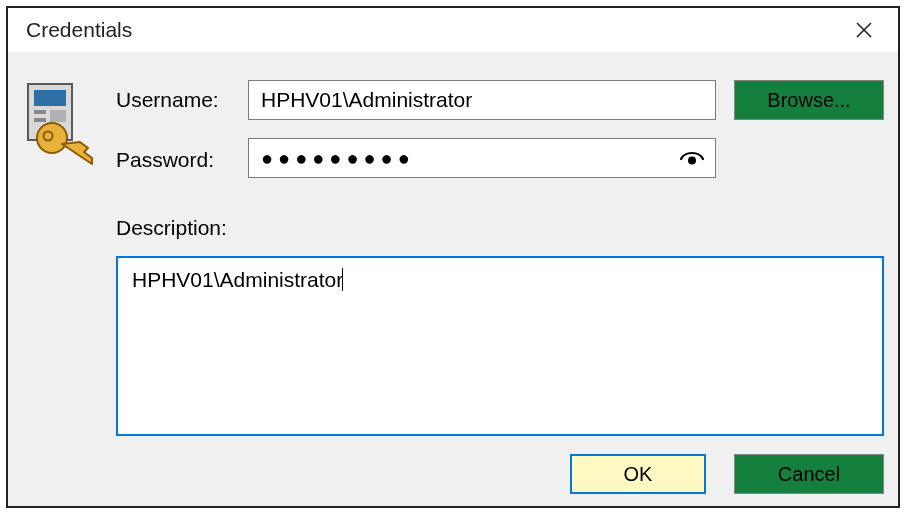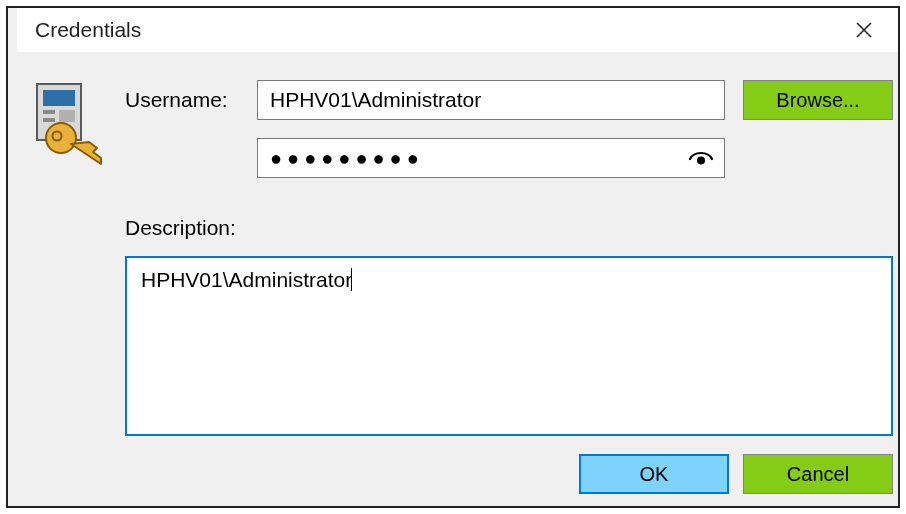--- a/index.html
+++ b/index.html
@@ -14,21 +14,20 @@
     background: #fff;
   }
   .window {
     position: absolute;
     left: 6px; top: 6px;
     width: 894px; height: 502px;
     border: 2px solid #222;
     background: #f0f0f0;
     display: flex;
     flex-direction: column;
-    padding-left: 9px;
   }
   .titlebar {
     height: 44px;
     background: #ffffff;
     display: flex;
     align-items: center;
     padding: 0 12px 0 18px;
     color: #222;
     font-size: 21px;
   }
@@ -82,44 +81,44 @@
     color:#000;
     font-family: Arial, sans-serif;
   }
   .eye {
     width: 26px; height: 26px;
     cursor:pointer;
   }
   .btn {
     position:absolute;
     border: 1.5px solid #838383;
-    background: #84cc16;
+    background: #15803d;
     font-size: 20px;
     color:#000;
     display:flex; align-items:center; justify-content:center;
     cursor:pointer;
   }
   .btn-browse { left: 726px; top: 28px; width: 150px; height: 40px; }
   .desc {
     position:absolute;
     left: 108px; top: 204px;
     width: 768px; height: 180px;
     border: 2px solid #0078d7;
     background:#fff;
     padding: 10px 14px;
     font-size: 21px;
     color:#000;
     resize: none;
     outline: none;
     font-family: inherit;
   }
   .btn-ok {
-    left: 562px; top: 402px; width: 150px; height: 40px;
+    left: 562px; top: 402px; width: 136px; height: 40px;
     border: 2px solid #0078d7;
-    background:#7dd3fc;
+    background:#fef9c3;
   }
   .btn-cancel { left: 726px; top: 402px; width: 150px; height: 40px; text-align: center; }
   .caret {
     border-right: 1.5px solid #000;
     margin-left: -1px;
     display:inline-block;
     height: 1.1em;
     vertical-align: text-bottom;
   }
 </style>
@@ -155,20 +154,21 @@
       </svg>
     </div>
 
     <div class="label lbl-user">Username:</div>
     <input class="input input-user" type="text" value="HPHV01\Administrator" style="">
 
     <div class="btn btn-browse">
       <span>Browse...</span>
     </div>
 
+    <div class="label lbl-pass">Password:</div>
     <div class="pass-wrap">
       <div class="dots">●●●●●●●●●</div>
       <div class="eye">
         <svg width="26" height="26" viewBox="0 0 26 26">
           <path d="M2 14 C6 6, 20 6, 24 14" fill="none" stroke="#000" stroke-width="2.2" stroke-linecap="round"></path>
           <circle cx="13" cy="15.5" r="4" fill="#000"></circle>
         </svg>
       </div>
     </div>
 

